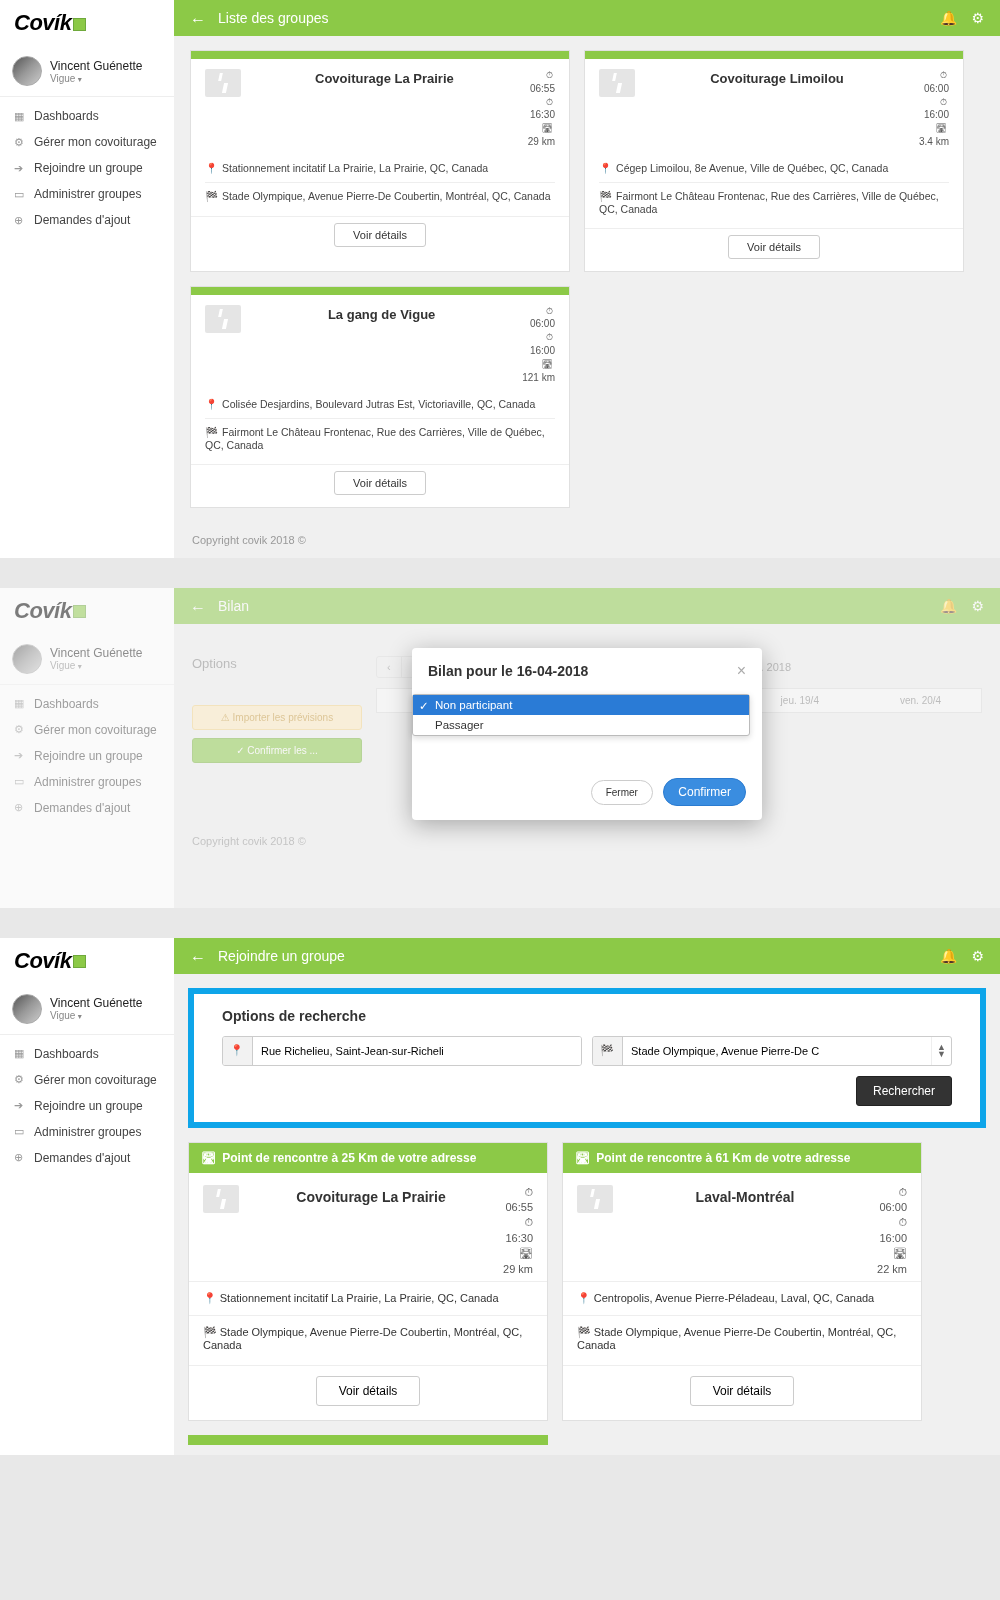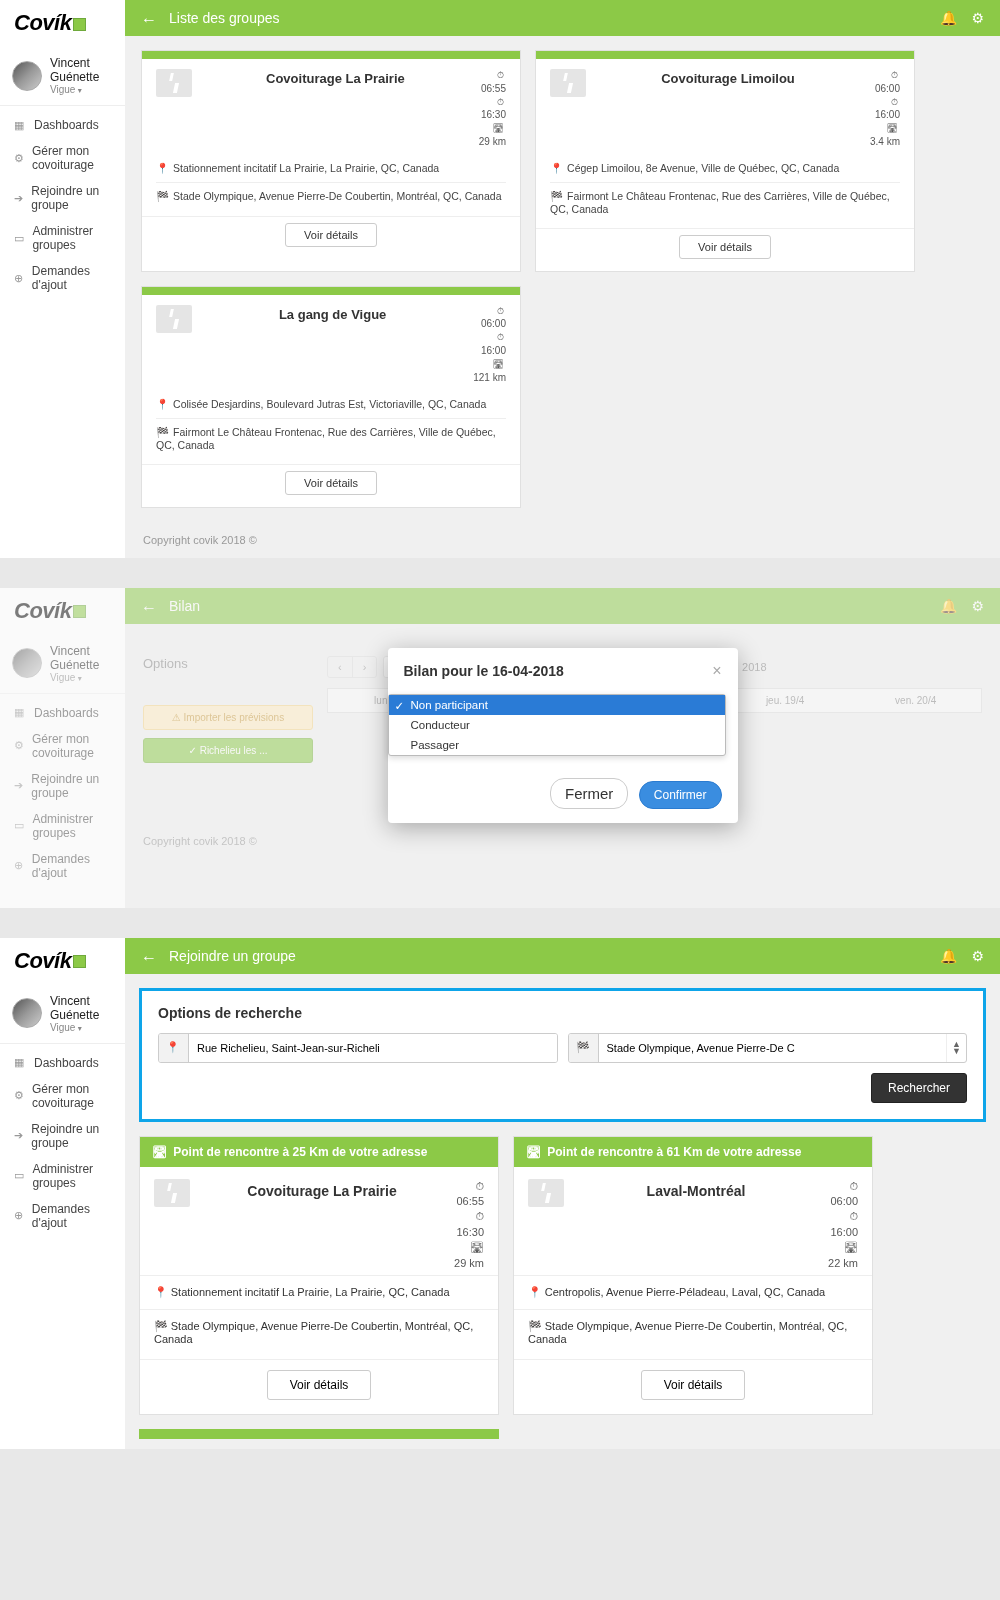--- a/index.html
+++ b/index.html
@@ -1,19 +1,19 @@
 <!DOCTYPE html>
 <html><head>
 <meta charset="utf-8">
 <style>
   * { box-sizing: border-box; margin: 0; padding: 0; }
   body { font-family: -apple-system, "Segoe UI", Arial, sans-serif; background: #e8e8e8; }
   .app { background: #f5f5f5; margin-bottom: 30px; }
   .layout { display: flex; min-height: 400px; }
-  .sidebar { width: 125px; background: #fff; flex-shrink: 0; }
+  .sidebar { width: 174px; background: #fff; flex-shrink: 0; }
   .main { flex: 1; background: #f0f0f0; }
 
   .logo { padding: 10px 14px; font-size: 22px; font-weight: 700; font-style: italic; letter-spacing: -0.5px; }
   .logo .sq { display: inline-block; width: 13px; height: 13px; background: #8cc947; vertical-align: middle; margin-left: 2px; border: 1px solid #6fa93c; }
   .user-block { display: flex; align-items: center; padding: 10px 12px; gap: 8px; }
   .avatar { width: 30px; height: 30px; border-radius: 50%; background: linear-gradient(135deg,#555,#999,#ccc); border: 1px solid #aaa; flex-shrink:0;}
   .user-name { font-size: 12px; color: #222; }
   .user-sub { font-size: 10px; color: #888; }
   .user-sub::after { content: " ▾"; font-size: 8px; }
   .nav { border-top: 1px solid #eee; padding: 6px 0; }
@@ -70,25 +70,25 @@
   .modal-close { margin-left:auto; color:#aaa; cursor:pointer;}
   .modal-body { padding:0 16px 12px; position:relative;}
   .select-box { border:1px solid #ccc; border-radius:3px; height:26px; position:relative; }
   .select-arrows { position:absolute; right:6px; top:4px; font-size:9px; color:#666; line-height:8px;}
   .dropdown { position:absolute; top:0px; left:0; right:12px; background:#fff; border:1px solid #bbb; border-radius:3px; z-index:20; box-shadow:0 2px 6px rgba(0,0,0,0.15);}
   .dropdown .opt { padding:4px 10px 4px 22px; font-size:11.5px; color:#333; position:relative;}
   .dropdown .opt.sel { background:#2a7bd6; color:#fff;}
   .dropdown .opt.sel::before { content:"✓"; position:absolute; left:6px;}
   .modal-foot { padding:10px 16px 14px; text-align:right; }
   .modal-foot .spacer { height:36px;}
-  .btn-outline { border:1px solid #ccc; background:#fff; padding:6px 14px; border-radius:14px; font-size:15px; margin-right:6px; color:#333; cursor:pointer;}
+  .btn-outline { border:1px solid #ccc; background:#fff; padding:6px 14px; border-radius:14px; font-size:10px; margin-right:6px; color:#333; cursor:pointer;}
   .btn-primary { background:#3a8de0; color:#fff; border:1px solid #2a7bd0; padding:6px 14px; border-radius:14px; font-size:12px; cursor:pointer;}
 
   
-  .search-panel { background:#fff; border:3px solid #0ea5e9; margin:14px; padding:14px 16px 16px;}
+  .search-panel { background:#fff; border:6px solid #0ea5e9; margin:14px; padding:14px 28px 16px;}
   .search-title { font-size:14px; font-weight:600; color:#333; margin-bottom:12px;}
   .input-group { display:flex; gap:10px; margin-bottom:10px;}
   .ig { display:flex; border:1px solid #ccc; border-radius:3px; overflow:hidden; height:30px;}
   .ig .prefix { background:#f2f2f2; width:30px; display:flex; align-items:center; justify-content:center; border-right:1px solid #ccc; font-size:11px; color:#666;}
   .ig input { border:none; padding:0 8px; font-size:11px; flex:1; outline:none; min-width:0;}
   .ig .suffix { width:20px; display:flex; align-items:center; justify-content:center; font-size:9px; color:#666; border-left:1px solid #eee; flex-direction:column; line-height:7px;}
   .btn-dark { background:#333; color:#fff; border:1px solid #222; padding:7px 16px; border-radius:3px; font-size:12px; float:right; cursor:pointer;}
   .clearfix::after { content:""; display:block; clear:both;}
 
   .card3 { background:#fff; border:1px solid #e0e0e0; width:360px; font-size:11px; }
@@ -287,21 +287,21 @@
       <div class="toolbar-right">
         <span>🔔</span>
         <span>⚙</span>
       </div>
     </div>
     <div class="faded">
       <div class="options-box">
         <div class="options-left">
           <div class="options-title">Options</div>
           <div class="btn-yellow">⚠ Importer les prévisions</div>
-          <div class="btn-green2">✓ Richelieu les ...</div>
+          <div class="btn-green2">✓ Confirmer les ...</div>
         </div>
         <div class="cal-bar">
           <div class="cal-nav">
             <div class="cal-arrow-box">
               <span>‹</span>
               <span>›</span>
             </div>
             <div class="btn-today">Aujourd'hui</div>
             <div class="cal-range">16 – 22 avr. 2018</div>
           </div>
@@ -321,21 +321,20 @@
       <div class="modal-head">
         <span class="modal-title">Bilan pour le 16-04-2018</span>
         <span class="modal-close">×</span>
       </div>
       <div class="modal-body">
         <div class="select-box">
           <div class="select-arrows">▲<br>▼</div>
         </div>
         <div class="dropdown">
           <div class="opt sel">Non participant</div>
-          <div class="opt">Conducteur</div>
           <div class="opt">Passager</div>
         </div>
       </div>
       <div class="modal-foot">
         <div class="spacer"></div>
         <button class="btn-outline">Fermer</button>
         <button class="btn-primary">Confirmer</button>
       </div>
     </div>
   </div>

